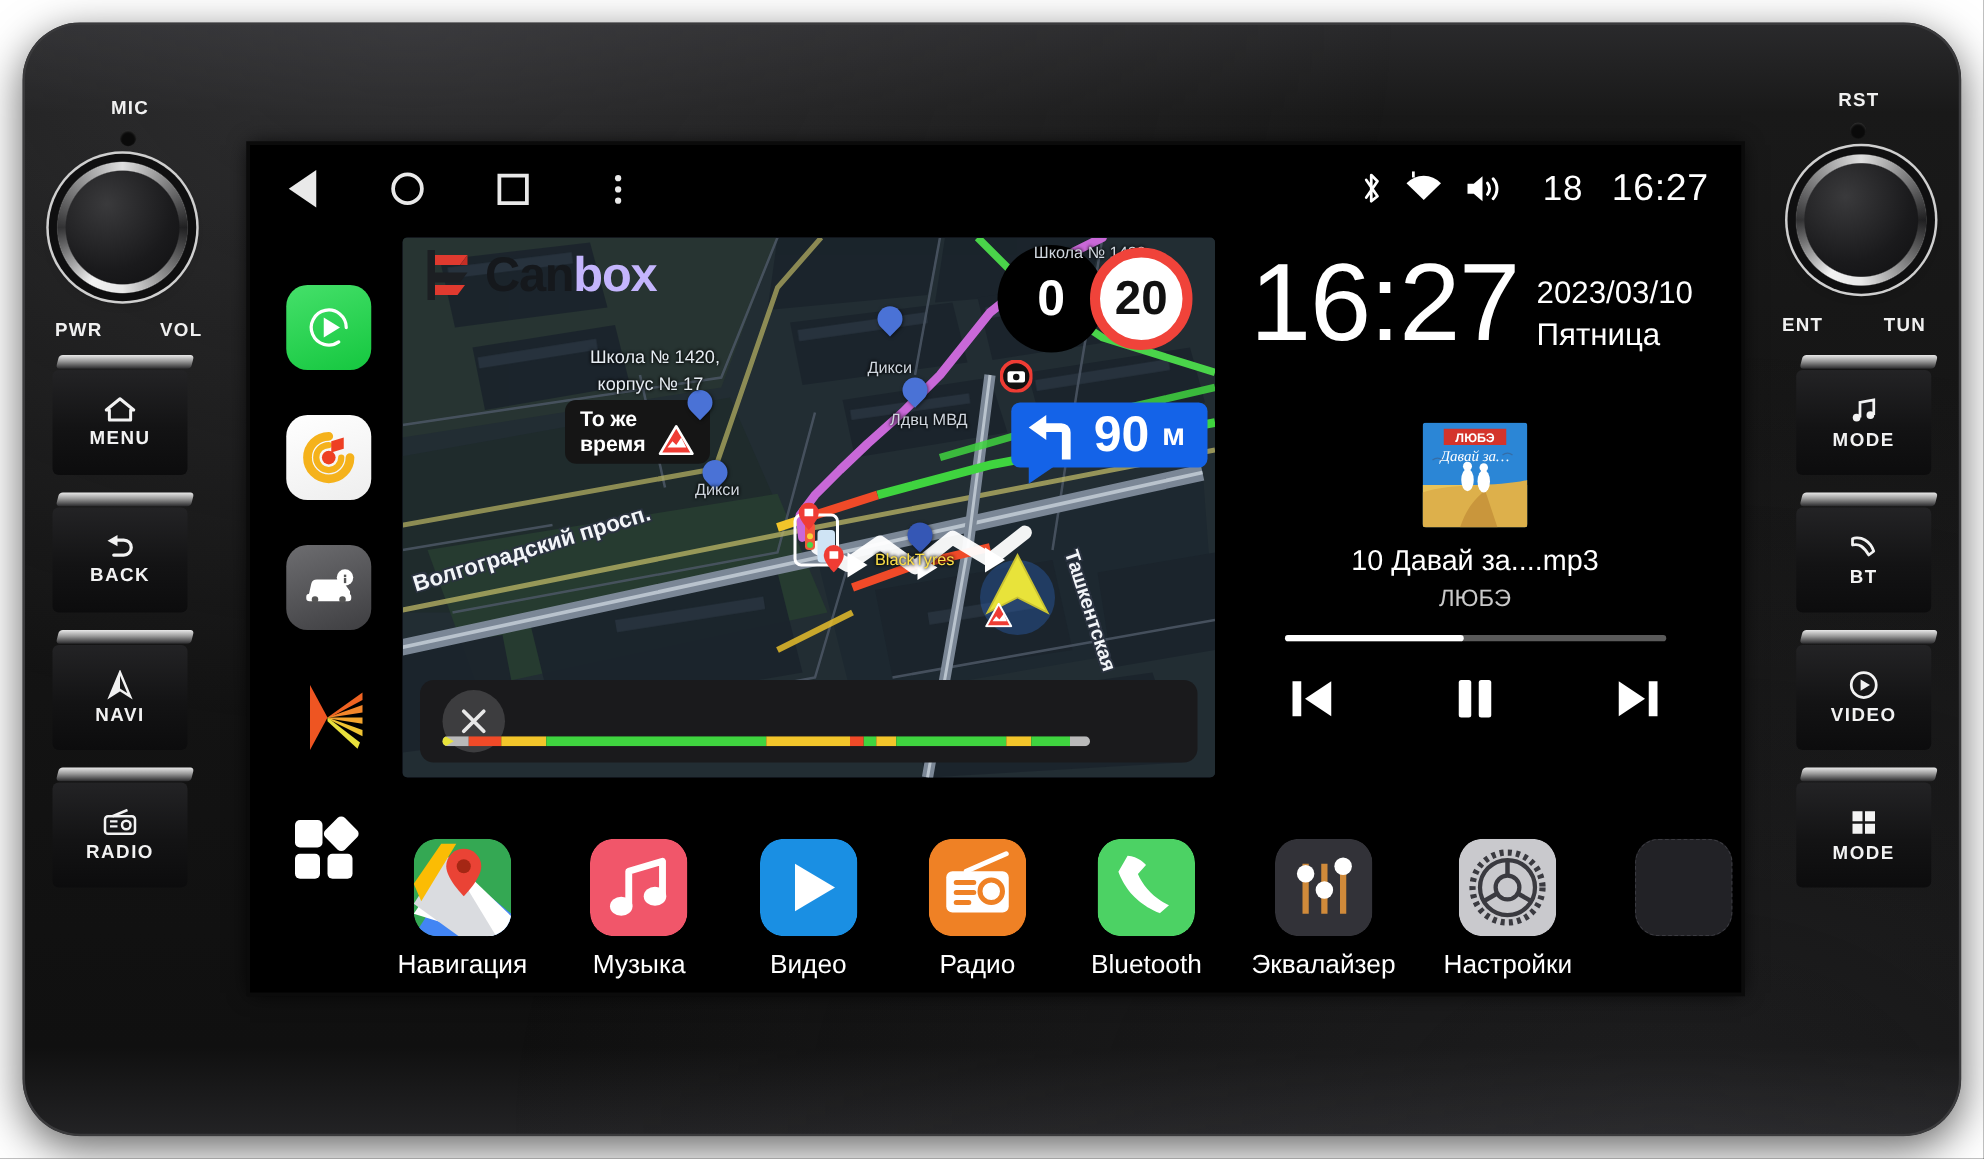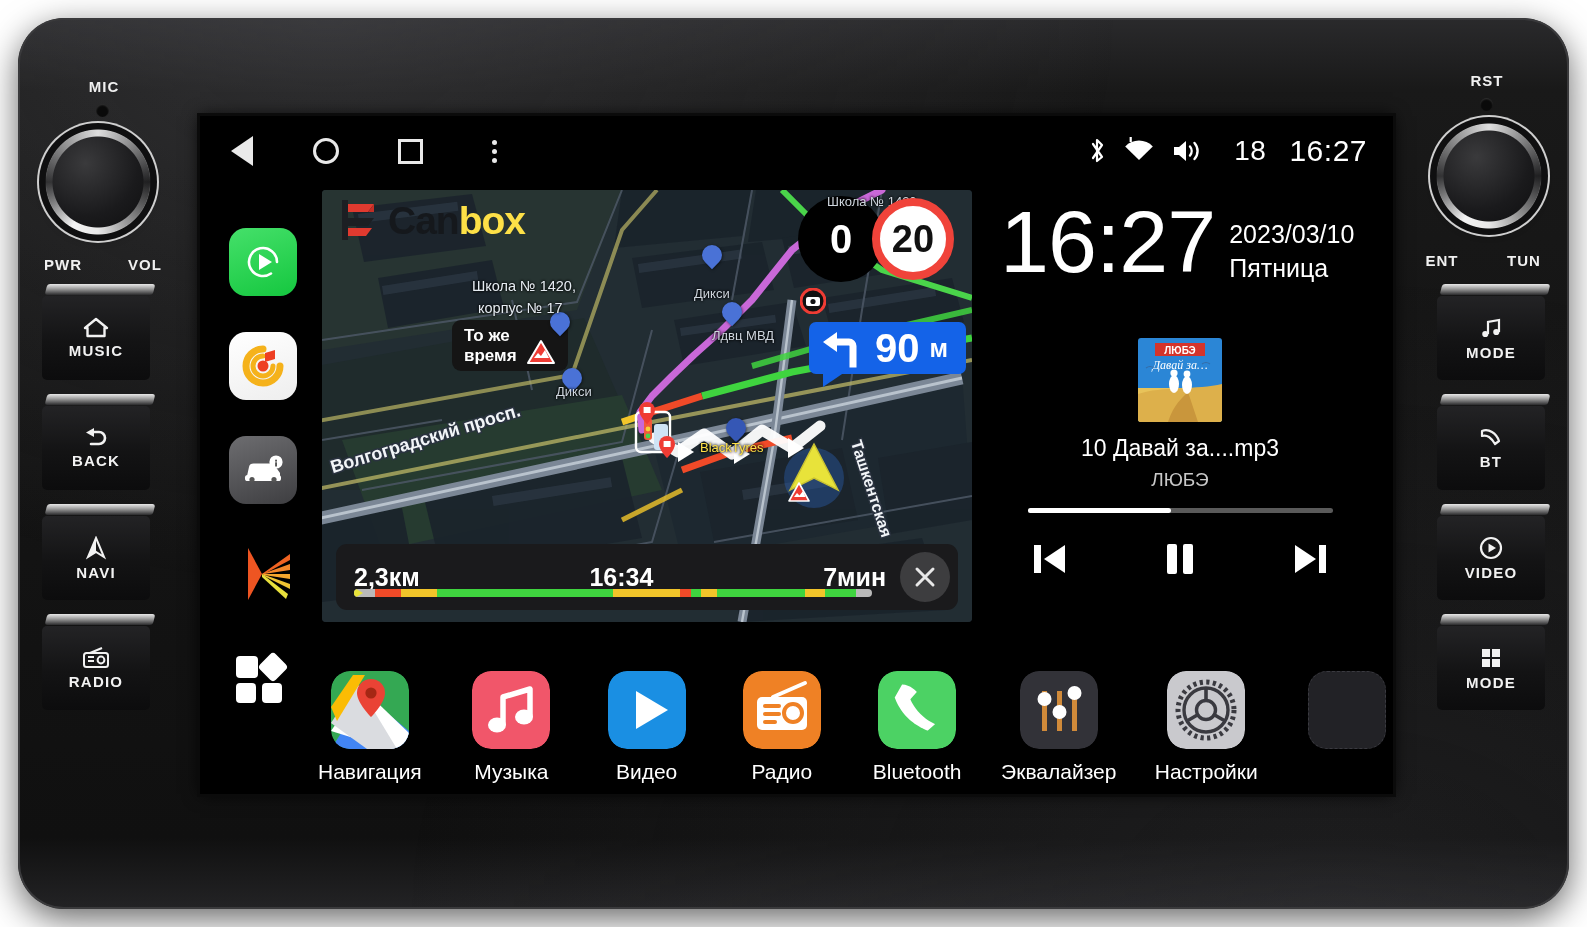--- a/index.html
+++ b/index.html
@@ -75,21 +75,21 @@
   .mlabel.big { font-size:14.5px; color:#e6ecf2; }
   .street { position:absolute; color:#f2f5f8; font-size:18px; font-weight:bold; text-shadow: -1.4px -1.4px 0 #2b3340, 1.4px -1.4px 0 #2b3340, -1.4px 1.4px 0 #2b3340, 1.4px 1.4px 0 #2b3340; white-space:nowrap; }
 
   .poi { position:absolute; width:20px; height:26px; }
   .poi .pin { width:20px; height:20px; border-radius:50% 50% 50% 0; transform: rotate(-45deg); background:#4a72d6; box-shadow:0 1px 3px rgba(0,0,0,.6); }
 
   
   #canbox { position:absolute; left:16px; top:8px; display:flex; align-items:center; gap:8px; }
   #canbox .ctext { font-size:39px; font-weight:bold; letter-spacing:-1px; line-height:1; }
   #canbox .c-dark { color:#15181c; }
-  #canbox .c-red { color:#fde047;text-align:center; }
+  #canbox .c-red { color:#c4b5fd;text-align:center; }
 
   
   #speedwrap { position:absolute; right: 18px; top: 6px; display:flex; align-items:center; }
   #curspeed { width:86px; height:86px; border-radius:50%; background:#000; display:flex; align-items:center; justify-content:center; color:#fff; font-size:40px; font-weight:bold; }
   #limit { width:82px; height:82px; border-radius:50%; background:#fff; border:8px solid #f0433a; display:flex; align-items:center; justify-content:center; color:#111; font-size:38px; font-weight:bold; margin-left:-12px; position:relative; z-index:2;}
 
   
   #maneuver { position:absolute; right: 6px; top: 132px; background:#1463e8; border-radius:7px; padding:6px 18px 6px 12px; display:flex; align-items:center; gap:10px; }
   #maneuver .mtext { color:#fff; font-size:40px; font-weight:bold; line-height:1; }
   #maneuver .munit { font-size:25px; font-weight:bold; }
@@ -167,21 +167,21 @@
     <div class="knob" style="left:28px; top:112px;"></div>
     <div class="side-label" style="left:10px; top:238px; width:70px;">PWR</div>
     <div class="side-label" style="left:92px; top:238px; width:70px;">VOL</div>
 
     <div class="pbtn" style="left:24px; top:278px;">
       <span>
         <svg width="26" height="21" viewBox="0 0 26 21">
             <path d="M13 2 L24 11 L21.5 11 L21.5 19 L4.5 19 L4.5 11 L2 11 Z" fill="none" stroke="#f2f2f2" stroke-width="2.4" stroke-linejoin="round"></path>
           </svg>
       </span>
-      <span class="pb-lbl">MUSIC</span>
+      <span class="pb-lbl">MENU</span>
     </div>
 
     <div class="pbtn" style="left:24px; top:388px;">
       <span>
         <svg width="28" height="20" viewBox="0 0 28 20">
             <path d="M9 4 H17 a6 6 0 0 1 0 12 H9" fill="none" stroke="#f2f2f2" stroke-width="2.6" stroke-linecap="round"></path>
             <path d="M12 0 L4 4.5 L12 9 Z" fill="#f2f2f2"></path>
           </svg>
       </span>
       <span class="pb-lbl">BACK</span>
@@ -549,25 +549,20 @@
       <div class="mlabel big" style="left:150px; top:88px;">Школа № 1420,</div>
       <div class="mlabel big" style="left:156px; top:110px;">корпус № 17</div>
       <div class="mlabel" style="left:390px; top:138px;">Лдвц МВД</div>
       <div class="mlabel" style="left:234px; top:194px;">Дикси</div>
       <div class="mlabel" style="left:378px; top:250px; color:#fde047;">BlackTyres</div>
 
       <div class="street" style="left:6px; top:268px; transform: rotate(-17deg); transform-origin: 0 0;">Волгоградский просп.</div>
       <div class="street" style="left:542px; top:248px; transform: rotate(72deg); transform-origin: 0 0; font-size:16px;">Ташкентская</div>
 
       <div id="routebar">
-        <div class="rb-stats">
-          <span class="rb-val">2,3км</span>
-          <span class="rb-val">16:34</span>
-          <span class="rb-val">7мин</span>
-        </div>
         <div id="rb-close">
           <svg width="22" height="22" viewBox="0 0 22 22">
               <path d="M3 3 L19 19 M19 3 L3 19" stroke="#e8e8e8" stroke-width="3" stroke-linecap="round"></path>
             </svg>
         </div>
         <div id="rb-track" style="display: flex;">
             <span style="height: 100%; flex: 0 0 4%; background: rgb(185, 185, 185);"></span>
             <span style="height: 100%; flex: 0 0 5%; background: rgb(240, 74, 40);"></span>
             <span style="height: 100%; flex: 0 0 7%; background: rgb(242, 197, 42);"></span>
             <span style="height: 100%; flex: 0 0 34%; background: rgb(63, 212, 63);"></span>

